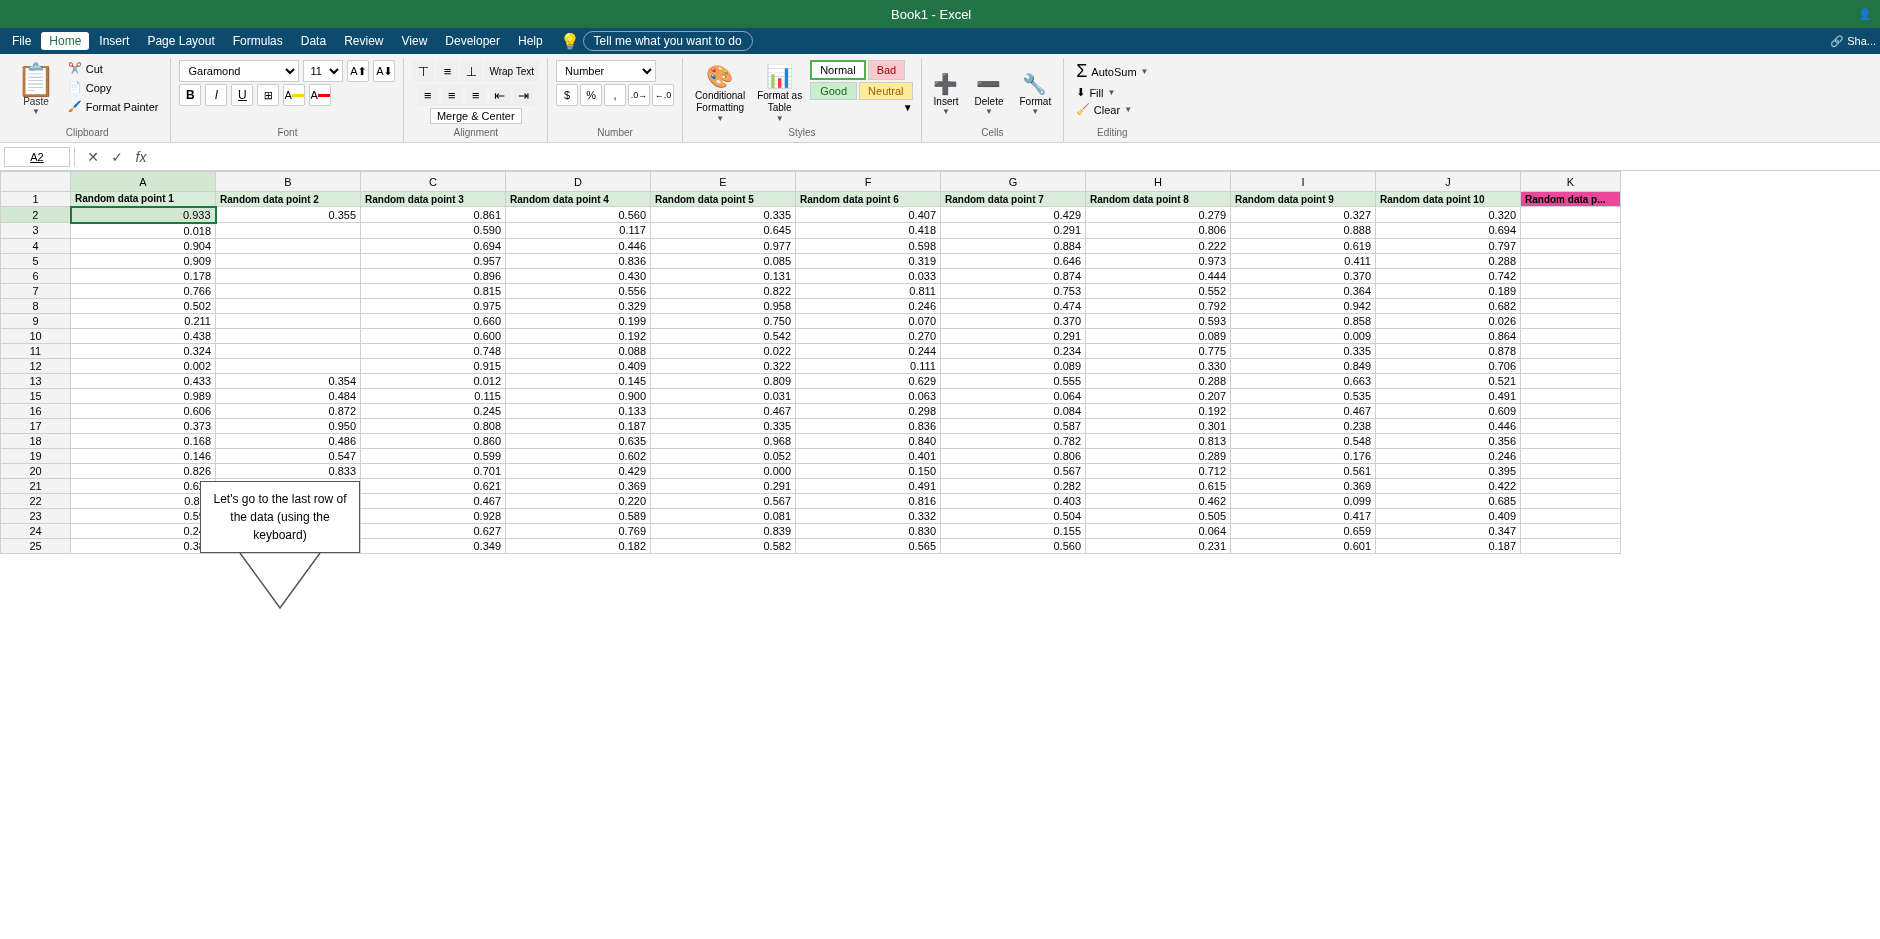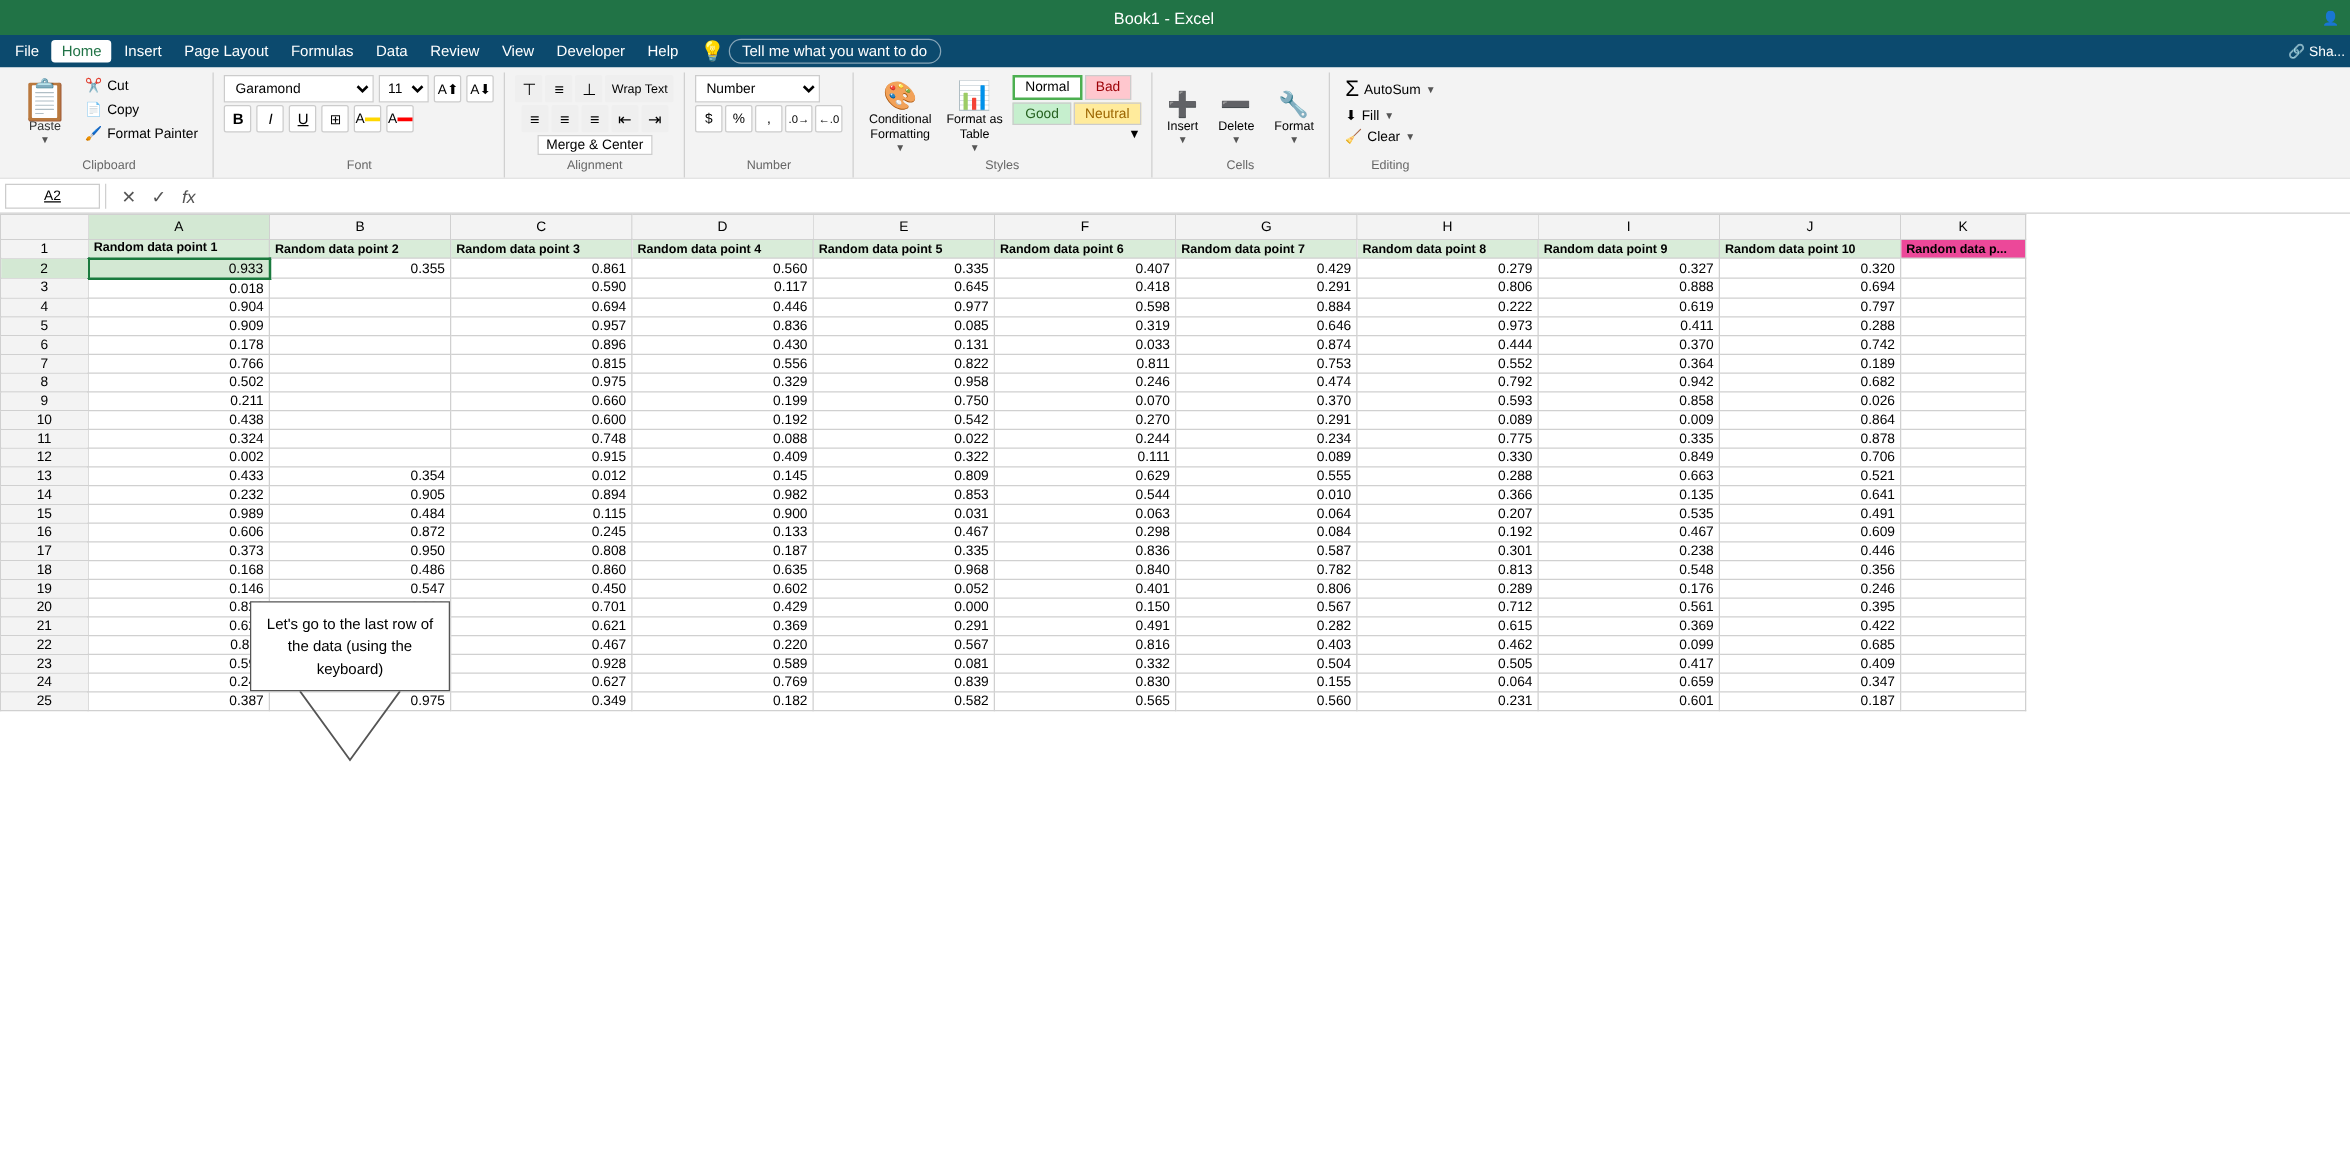--- a/index.html
+++ b/index.html
@@ -132,21 +132,21 @@
     .style-bad { background: #FFC7CE; border: 1px solid #ccc; padding: 2px 8px; font-size: 11px; cursor: pointer; color: #9C0006; }
     .style-good { background: #C6EFCE; border: 1px solid #ccc; padding: 2px 9px; font-size: 11px; cursor: pointer; color: #276221; }
     .style-neutral { background: #FFEB9C; border: 1px solid #ccc; padding: 2px 8px; font-size: 11px; cursor: pointer; color: #9C6500; }
 
     
     .formula-bar {
       display: flex; align-items: center; border-bottom: 1px solid #d0d0d0;
       height: 28px; padding: 0 4px; gap: 4px; background: white;
     }
     .cell-ref-box {
-      border: 1px solid #ccc; width: 76px; height: 20px;
+      border: 1px solid #ccc; width: 66px; height: 20px;
       padding: 1px 4px; font-size: 11px; text-align: center; text-decoration: underline;
     }
     .formula-divider { width: 1px; height: 20px; background: #d0d0d0; }
     .formula-icons { display: flex; gap: 4px; padding: 0 4px; }
     .formula-icon-btn {
       cursor: pointer; font-size: 14px; color: #555;
       width: 20px; height: 20px; display: flex; align-items: center; justify-content: center;
     }
     .formula-input {
       flex: 1; border: none; outline: none; font-size: 11px; padding: 0 4px;
@@ -667,34 +667,20 @@
             <td class="data-cell">0.145</td>
             <td class="data-cell">0.809</td>
             <td class="data-cell">0.629</td>
             <td class="data-cell">0.555</td>
             <td class="data-cell">0.288</td>
             <td class="data-cell">0.663</td>
             <td class="data-cell">0.521</td>
             <td class="data-cell"></td>
           </tr>
           <tr>
-            <td class="row-header">14</td>
-            <td class="data-cell">0.232</td>
-            <td class="data-cell">0.905</td>
-            <td class="data-cell">0.894</td>
-            <td class="data-cell">0.982</td>
-            <td class="data-cell">0.853</td>
-            <td class="data-cell">0.544</td>
-            <td class="data-cell">0.010</td>
-            <td class="data-cell">0.366</td>
-            <td class="data-cell">0.135</td>
-            <td class="data-cell">0.641</td>
-            <td class="data-cell"></td>
-          </tr>
-          <tr>
             <td class="row-header">15</td>
             <td class="data-cell">0.989</td>
             <td class="data-cell">0.484</td>
             <td class="data-cell">0.115</td>
             <td class="data-cell">0.900</td>
             <td class="data-cell">0.031</td>
             <td class="data-cell">0.063</td>
             <td class="data-cell">0.064</td>
             <td class="data-cell">0.207</td>
             <td class="data-cell">0.535</td>
@@ -740,21 +726,21 @@
             <td class="data-cell">0.782</td>
             <td class="data-cell">0.813</td>
             <td class="data-cell">0.548</td>
             <td class="data-cell">0.356</td>
             <td class="data-cell"></td>
           </tr>
           <tr>
             <td class="row-header">19</td>
             <td class="data-cell">0.146</td>
             <td class="data-cell">0.547</td>
-            <td class="data-cell">0.450</td>
+            <td class="data-cell">0.599</td>
             <td class="data-cell">0.602</td>
             <td class="data-cell">0.052</td>
             <td class="data-cell">0.401</td>
             <td class="data-cell">0.806</td>
             <td class="data-cell">0.289</td>
             <td class="data-cell">0.176</td>
             <td class="data-cell">0.246</td>
             <td class="data-cell"></td>
           </tr>
           <tr>

